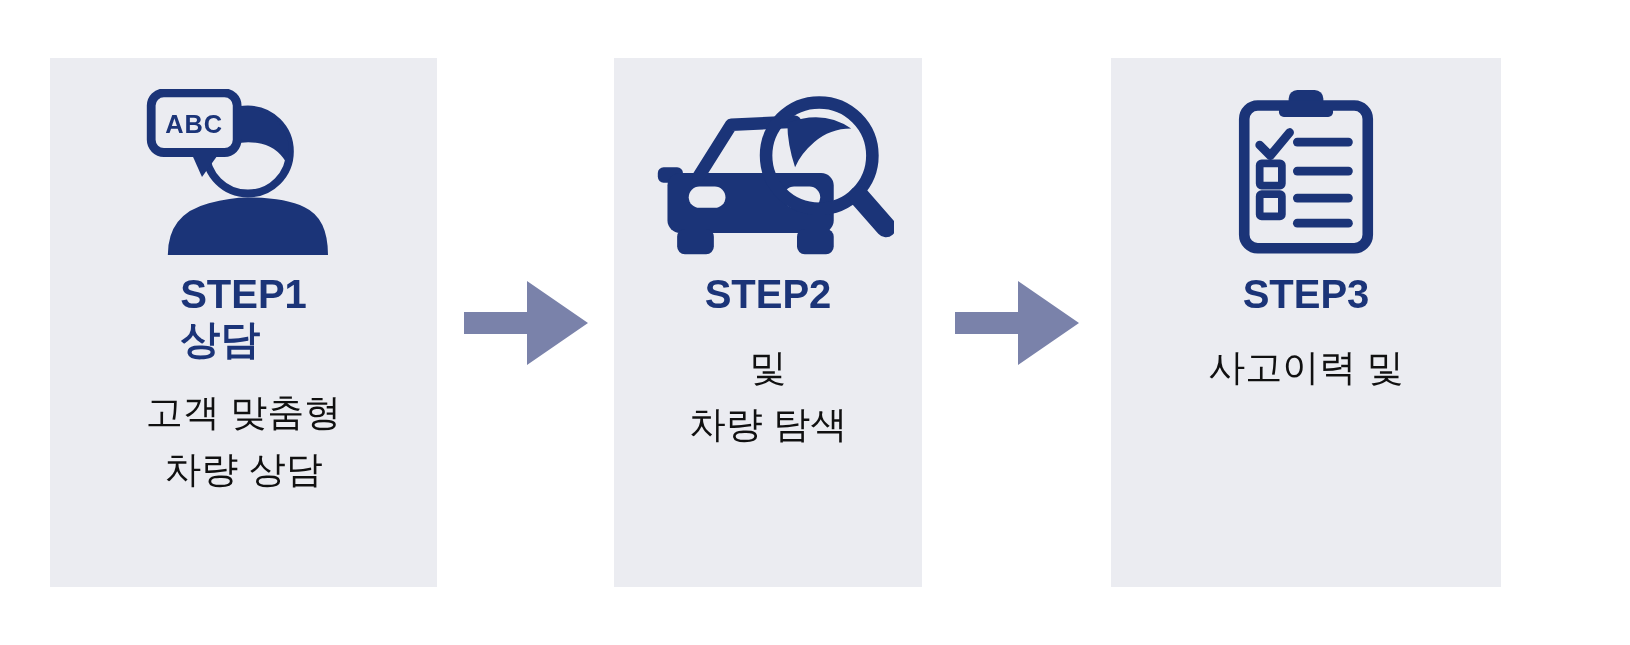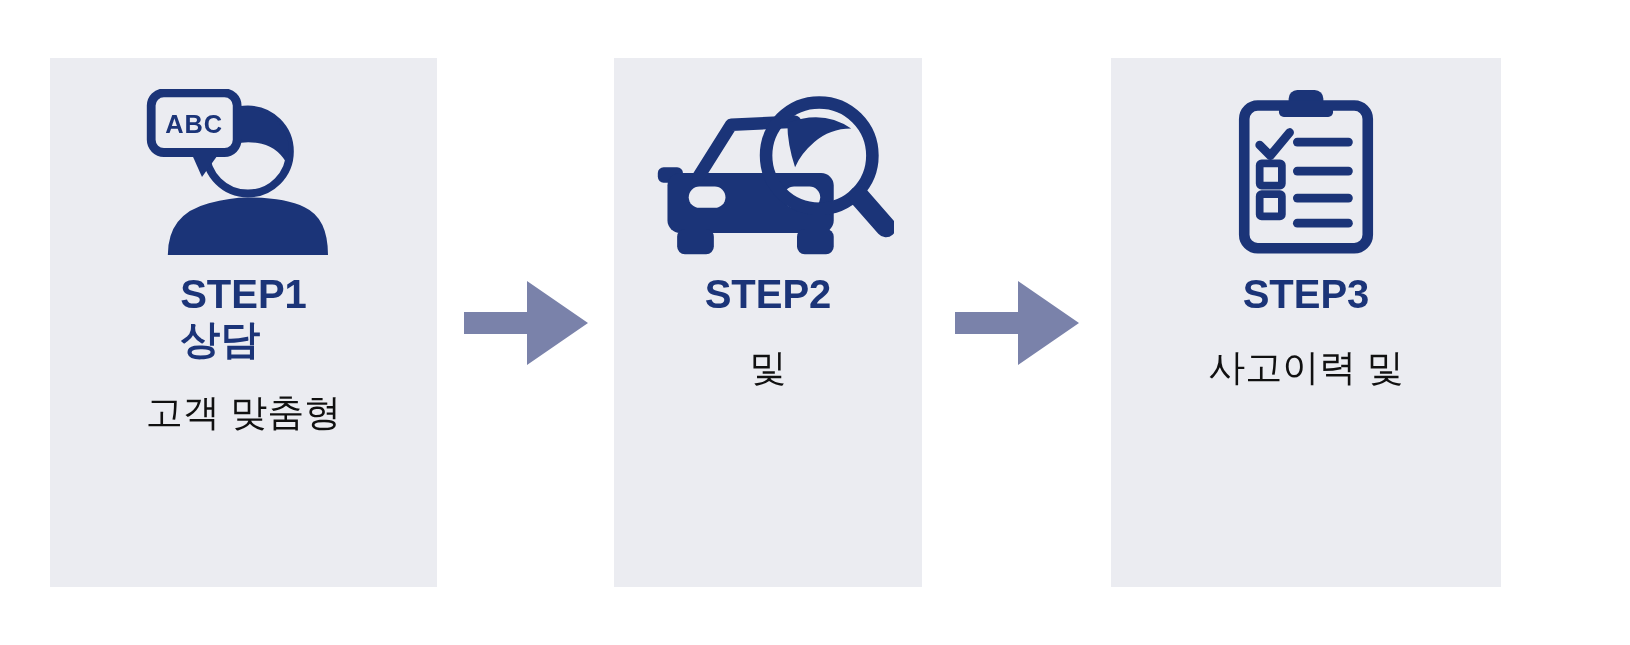--- a/index.html
+++ b/index.html
@@ -49,20 +49,21 @@
           <path class="navy-f" d="M 44,61 L 57,90 L 78,61 Z"></path>
           <text class="abc" x="49" y="45" text-anchor="middle">ABC</text>
         </svg>
       </div>
       <h2 class="title">
         <span>STEP1</span>
         <span>상담</span>
       </h2>
       <div class="body">
         <p>고객 맞춤형</p>
+        <p>차량 상담</p>
       </div>
     </section>
 
     <div class="arrow-wrap arrow-wrap-1">
       <svg class="arrow-svg" width="124" height="84" viewBox="0 0 124 84">
         <polygon points="0,31 63,31 63,0 124,42 63,84 63,53 0,53" fill="var(--arrow)"></polygon>
       </svg>
     </div>
 
     <section class="card card-2">
@@ -78,20 +79,21 @@
           <path class="navy-f" d="M 150,38 Q 188,24 216,44 Q 194,44 178,58 Q 164,70 158,84 Q 150,60 150,38 Z"></path>
           <circle class="navy-s" cx="183" cy="72" r="55" stroke-width="13"></circle>
           <line x1="224" y1="114" x2="252" y2="146" stroke="var(--navy)" stroke-width="21" stroke-linecap="round"></line>
         </svg>
       </div>
       <h2 class="title">
         <span>STEP2</span>
       </h2>
       <div class="body">
         <p>및</p>
+        <p>차량 탐색</p>
       </div>
     </section>
 
     <div class="arrow-wrap arrow-wrap-2">
       <svg class="arrow-svg" width="124" height="84" viewBox="0 0 124 84">
         <polygon points="0,31 63,31 63,0 124,42 63,84 63,53 0,53" fill="var(--arrow)"></polygon>
       </svg>
     </div>
 
     <section class="card card-3">

